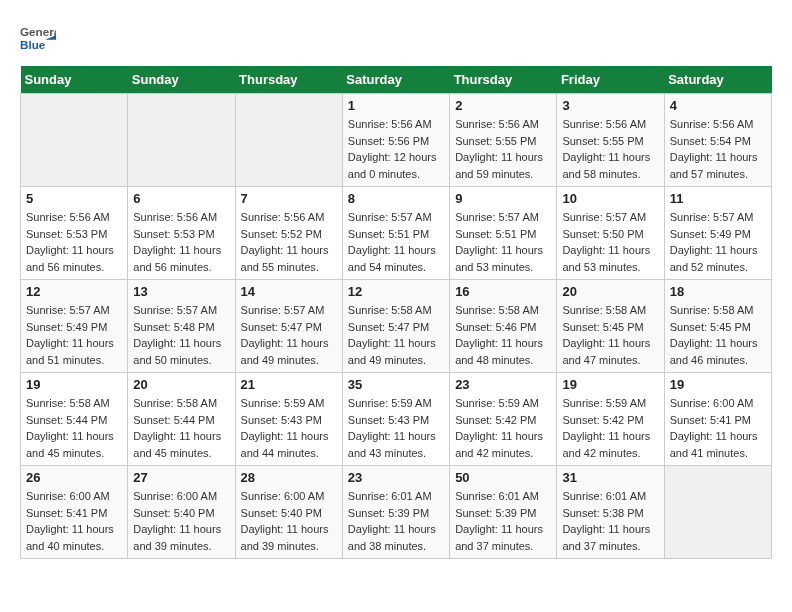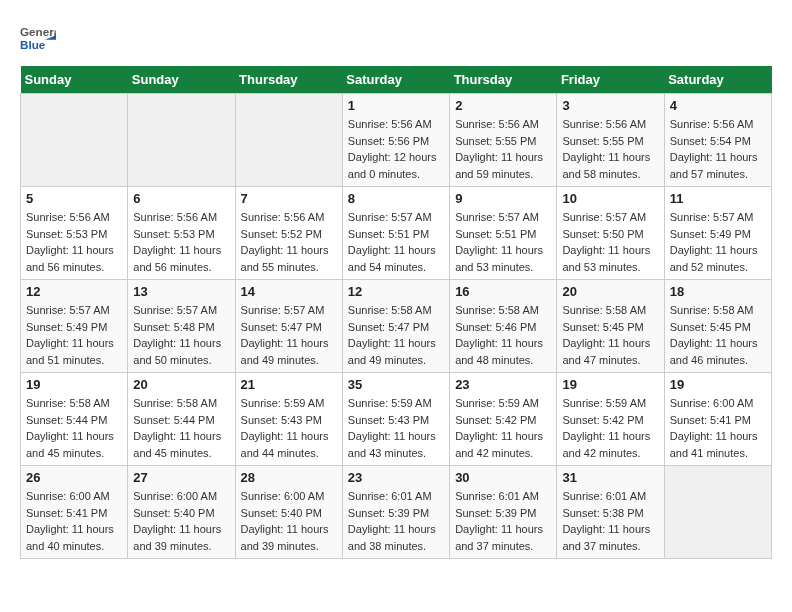--- a/index.html
+++ b/index.html
@@ -317,21 +317,21 @@
 and 39 minutes.</div>
         </td>
         <td>
           <div class="day-num">23</div>
           <div class="day-info" style="white-space: pre-line;">Sunrise: 6:01 AM
 Sunset: 5:39 PM
 Daylight: 11 hours
 and 38 minutes.</div>
         </td>
         <td>
-          <div class="day-num">30</div>
+          <div class="day-num">50</div>
           <div class="day-info" style="white-space: pre-line;">Sunrise: 6:01 AM
 Sunset: 5:39 PM
 Daylight: 11 hours
 and 37 minutes.</div>
         </td>
         <td>
           <div class="day-num">31</div>
           <div class="day-info" style="white-space: pre-line;">Sunrise: 6:01 AM
 Sunset: 5:38 PM
 Daylight: 11 hours

